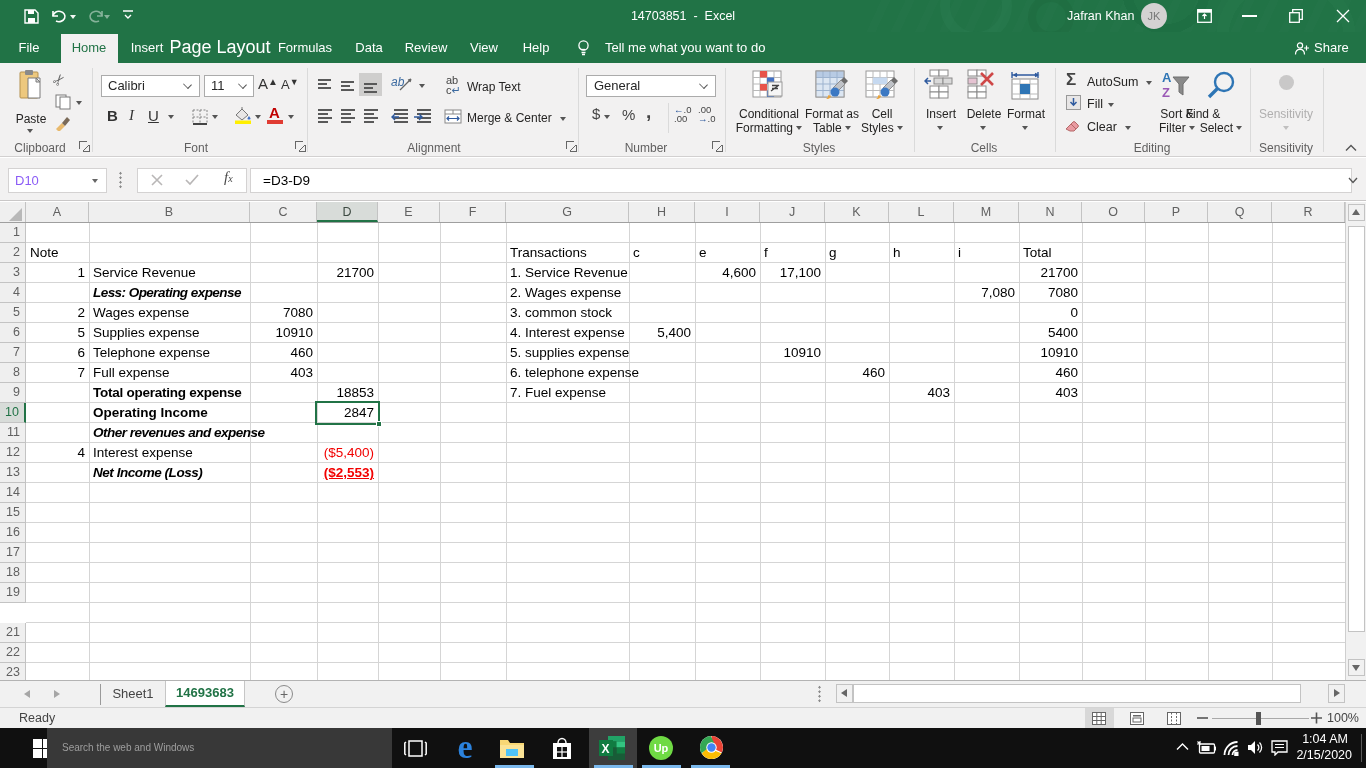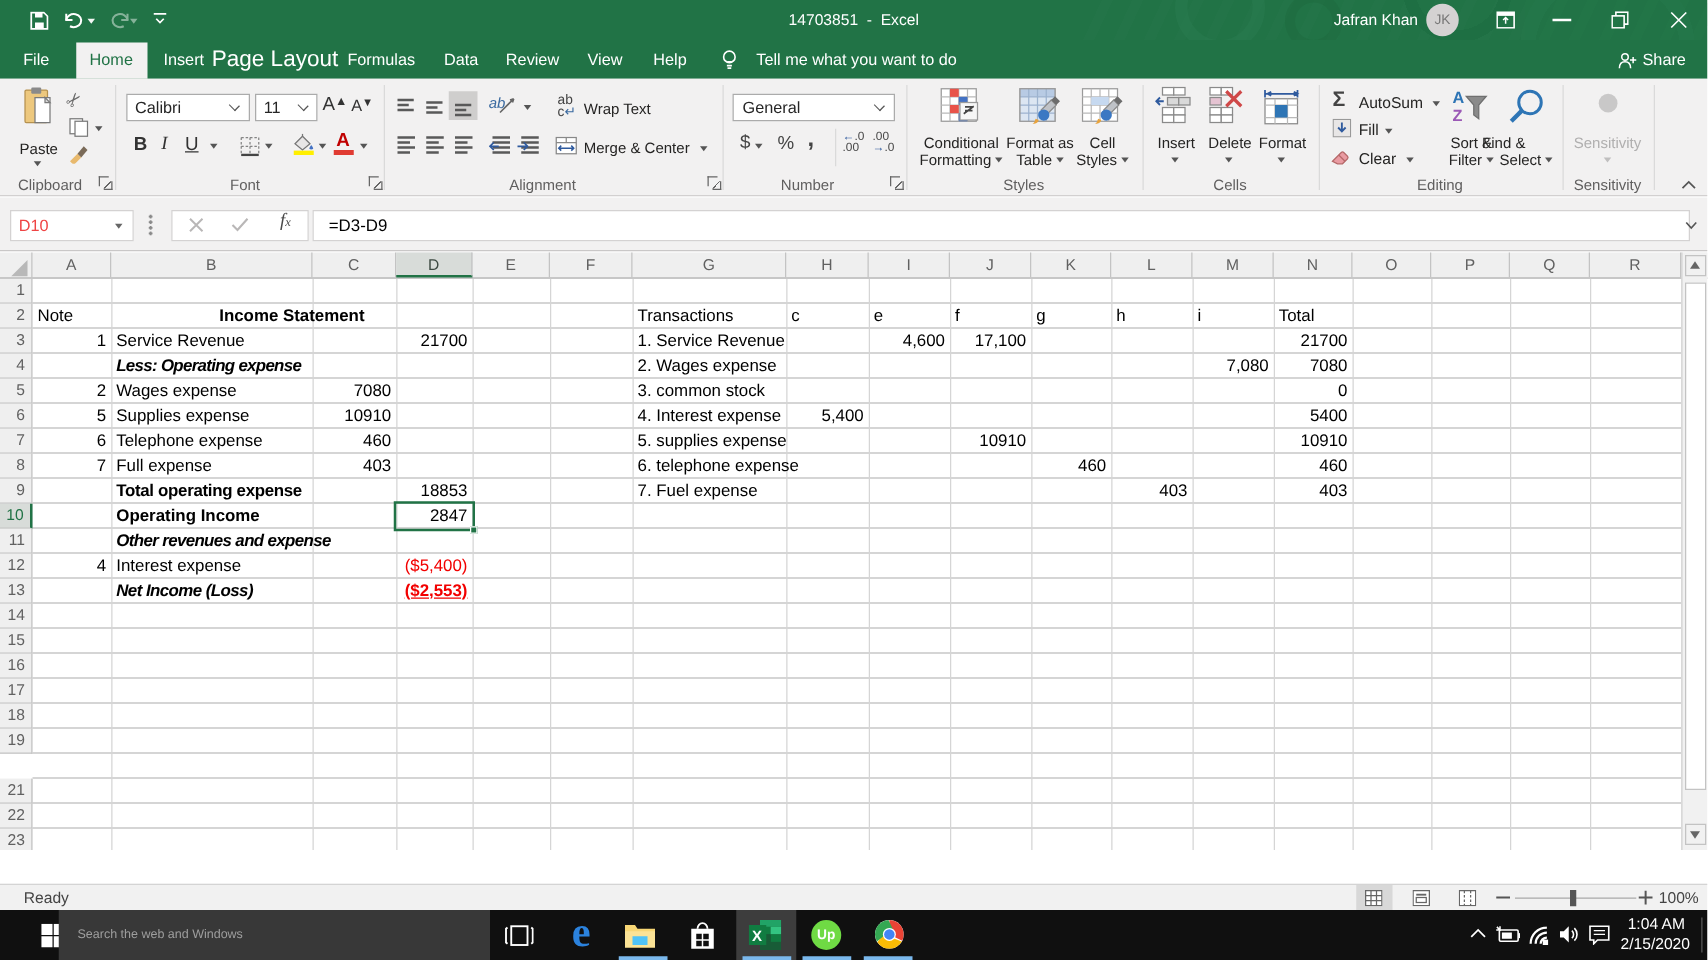--- a/index.html
+++ b/index.html
@@ -310,21 +310,21 @@
 <circle cx="19" cy="13" r="9" fill="none" stroke="#2e75b5" stroke-width="2.4"></circle>
 <path d="M12.5 19.5 L4 28" stroke="#2e75b5" stroke-width="3.4"></path>
       </svg>
       <div class="btxt" style="left:1148px;top:44px;width:110px">Find &amp;</div>
       <div class="btxt" style="left:1166px;top:58px;width:110px">Select&nbsp;<span style="display:inline-block;width:0;height:0;border-left:3.5px solid transparent;border-right:3.5px solid transparent;border-top:4px solid #555;vertical-align:2px"></span></div>
       <div class="abs" style="left:1279px;top:12px;width:15px;height:15px;border-radius:50%;background:#c9c8c8"></div>
       <div class="btxt" style="left:1231px;top:44px;width:110px;color:#b0afaf">Sensitivity</div>
       <div class="dd" style="left:1283px;top:63px;border-top-color:#c0bfbf"></div>
     </div>
     <div class="abs" style="left:0;top:158px;width:1366px;height:43px;background:#f2f1f1;border-bottom:1px solid #c9c7c7">
-      <div class="abs" style="left:8px;top:10px;width:99px;height:25px;background:#fff;border:1px solid #d4d2d2;font-size:13px;color:#ef4444;line-height:23px;padding-left:6px">D10</div>
+      <div class="abs" style="left:8px;top:10px;width:99px;height:25px;background:#fff;border:1px solid #d4d2d2;font-size:13px;color:#8b5cf6;line-height:23px;padding-left:6px">D10</div>
       <div class="dd" style="left:92px;top:21px;border-top-color:#666"></div>
       <div class="abs" style="left:119px;top:13px;width:3px;height:18px;background:radial-gradient(circle 1.3px, #8a8a8a 1.2px, transparent 1.3px);background-size:3px 4.5px"></div>
       <div class="abs" style="left:137px;top:10px;width:110px;height:25px;background:#fff;border:1px solid #d4d2d2"></div>
       <svg class="abs" style="left:151px;top:16px" width="12" height="12" viewBox="0 0 12 12">
         <path d="M1 1 L11 11 M11 1 L1 11" stroke="#b9b7b7" stroke-width="1.6"></path>
       </svg>
       <svg class="abs" style="left:185px;top:16px" width="14" height="12" viewBox="0 0 14 12">
         <path d="M1 6 L5 10 L13 1" stroke="#b9b7b7" stroke-width="1.7" fill="none"></path>
       </svg>
       <div class="abs" style="left:224px;top:11px;font-size:15px;font-style:italic;font-family:'Liberation Serif',serif;color:#4a4a4a">f<span style="font-size:10px">x</span></div>
@@ -393,21 +393,20 @@
       <div class="abs" style="left:0;top:300px;width:26px;height:20px;background:#efefef;border-right:1px solid #c3c3c3;border-bottom:1px solid #c3c3c3;text-align:right;padding-right:5px;line-height:19px;font-size:12.5px;color:#616161">16</div>
       <div class="abs" style="left:0;top:320px;width:26px;height:20px;background:#efefef;border-right:1px solid #c3c3c3;border-bottom:1px solid #c3c3c3;text-align:right;padding-right:5px;line-height:19px;font-size:12.5px;color:#616161">17</div>
       <div class="abs" style="left:0;top:340px;width:26px;height:20px;background:#efefef;border-right:1px solid #c3c3c3;border-bottom:1px solid #c3c3c3;text-align:right;padding-right:5px;line-height:19px;font-size:12.5px;color:#616161">18</div>
       <div class="abs" style="left:0;top:360px;width:26px;height:20px;background:#efefef;border-right:1px solid #c3c3c3;border-bottom:1px solid #c3c3c3;text-align:right;padding-right:5px;line-height:19px;font-size:12.5px;color:#616161">19</div>
       <div class="abs" style="left:0;top:400px;width:26px;height:20px;background:#efefef;border-right:1px solid #c3c3c3;border-bottom:1px solid #c3c3c3;text-align:right;padding-right:5px;line-height:19px;font-size:12.5px;color:#616161">20</div>
       <div class="abs" style="left:0;top:400px;width:26px;height:20px;background:#efefef;border-right:1px solid #c3c3c3;border-bottom:1px solid #c3c3c3;text-align:right;padding-right:5px;line-height:19px;font-size:12.5px;color:#616161">21</div>
       <div class="abs" style="left:0;top:420px;width:26px;height:20px;background:#efefef;border-right:1px solid #c3c3c3;border-bottom:1px solid #c3c3c3;text-align:right;padding-right:5px;line-height:19px;font-size:12.5px;color:#616161">22</div>
       <div class="abs" style="left:0;top:440px;width:26px;height:20px;background:#efefef;border-right:1px solid #c3c3c3;border-bottom:1px solid #c3c3c3;text-align:right;padding-right:5px;line-height:19px;font-size:12.5px;color:#616161">23</div>
     </div>
     <div class="cell" style="left:26px;top:243px;width:63px;padding-left:4px;">Note</div>
-    <div class="cell" style="left:89px;top:243px;width:289px;text-align:center;font-weight:bold">Income Statement</div>
     <div class="cell" style="left:506px;top:243px;width:123px;padding-left:4px;">Transactions</div>
     <div class="cell" style="left:629px;top:243px;width:66px;padding-left:4px;">c</div>
     <div class="cell" style="left:695px;top:243px;width:65px;padding-left:4px;">e</div>
     <div class="cell" style="left:760px;top:243px;width:65px;padding-left:4px;">f</div>
     <div class="cell" style="left:825px;top:243px;width:64px;padding-left:4px;">g</div>
     <div class="cell" style="left:889px;top:243px;width:65px;padding-left:4px;">h</div>
     <div class="cell" style="left:954px;top:243px;width:65px;padding-left:4px;">i</div>
     <div class="cell" style="left:1019px;top:243px;width:63px;padding-left:4px;">Total</div>
     <div class="cell r" style="left:26px;top:263px;width:63px;padding-right:4px;">1</div>
     <div class="cell" style="left:89px;top:263px;width:161px;padding-left:4px;">Service Revenue</div>
@@ -458,20 +457,34 @@
     <div class="cell r" style="left:317px;top:463px;width:61px;padding-right:4px;color:#f20000;font-weight:bold;text-decoration:underline">($2,553)</div>
     <div class="abs" style="left:315px;top:401px;width:65px;height:24px;border:2px solid #217346;background:transparent"></div>
     <div class="abs" style="left:376px;top:421px;width:6px;height:6px;background:#217346;border:1px solid #fff"></div>
     <div class="abs" style="left:1345px;top:202px;width:21px;height:478px;background:#f1f1f1;border-left:1px solid #cfcfcf">
       <div class="abs" style="left:2px;top:2px;width:17px;height:17px;background:#f1f1f1;border:1px solid #c3c3c3"></div>
       <div class="abs" style="left:6px;top:7px;width:0;height:0;border-left:4.5px solid transparent;border-right:4.5px solid transparent;border-bottom:6px solid #666"></div>
       <div class="abs" style="left:2px;top:24px;width:17px;height:406px;background:#fff;border:1px solid #c3c3c3"></div>
       <div class="abs" style="left:2px;top:457px;width:17px;height:17px;background:#f1f1f1;border:1px solid #c3c3c3"></div>
       <div class="abs" style="left:6px;top:463px;width:0;height:0;border-left:4.5px solid transparent;border-right:4.5px solid transparent;border-top:6px solid #666"></div>
     </div>
+    <div class="abs" style="left:0;top:680px;width:1366px;height:27px;background:#f1f1f1;border-top:1px solid #b3b3b3">
+      <div class="abs" style="left:24px;top:9px;width:0;height:0;border-top:4.5px solid transparent;border-bottom:4.5px solid transparent;border-right:6px solid #a6a6a6"></div>
+      <div class="abs" style="left:54px;top:9px;width:0;height:0;border-top:4.5px solid transparent;border-bottom:4.5px solid transparent;border-left:6px solid #a6a6a6"></div>
+      <div class="abs" style="left:100px;top:3px;width:1px;height:21px;background:#9a9a9a"></div>
+      <div class="abs" style="left:104px;top:0;width:58px;height:26px;line-height:26px;text-align:center;font-size:13px;color:#444">Sheet1</div>
+      <div class="abs" style="left:165px;top:0;width:80px;height:26px;background:#fff;border-bottom:2px solid #217346;border-left:1px solid #c6c6c6;border-right:1px solid #c6c6c6;line-height:24px;text-align:center;font-size:13px;font-weight:bold;color:#217346">14693683</div>
+      <div class="abs" style="left:275px;top:4px;width:18px;height:18px;border:1px solid #8a8a8a;border-radius:50%;color:#666;font-size:14px;line-height:16px;text-align:center">+</div>
+      <div class="abs" style="left:818px;top:4px;width:3px;height:18px;background:radial-gradient(circle 1.3px, #8a8a8a 1.2px, transparent 1.3px);background-size:3px 4.5px"></div>
+      <div class="abs" style="left:836px;top:3px;width:17px;height:19px;background:#f1f1f1;border:1px solid #c3c3c3"></div>
+      <div class="abs" style="left:841px;top:8px;width:0;height:0;border-top:4.5px solid transparent;border-bottom:4.5px solid transparent;border-right:6px solid #666"></div>
+      <div class="abs" style="left:853px;top:3px;width:448px;height:19px;background:#fff;border:1px solid #c3c3c3"></div>
+      <div class="abs" style="left:1328px;top:3px;width:17px;height:19px;background:#f1f1f1;border:1px solid #c3c3c3"></div>
+      <div class="abs" style="left:1334px;top:8px;width:0;height:0;border-top:4.5px solid transparent;border-bottom:4.5px solid transparent;border-left:6px solid #666"></div>
+    </div>
     <div class="abs" style="left:0;top:707px;width:1366px;height:21px;background:#f1f1f1;border-top:1px solid #d4d4d4">
       <div class="abs" style="left:19px;top:0;height:21px;line-height:21px;font-size:12.5px;color:#444">Ready</div>
       <div class="abs" style="left:1085px;top:0;width:29px;height:21px;background:#d8d8d8"></div>
       <svg class="abs" style="left:1092px;top:4px" width="14" height="13" viewBox="0 0 14 13">
         <rect x="0.5" y="0.5" width="13" height="12" fill="#fff" stroke="#666"></rect>
         <path d="M0.5 4.5 h13 M0.5 8.5 h13 M4.8 0.5 v12 M9.2 0.5 v12" stroke="#666"></path>
       </svg>
       <svg class="abs" style="left:1130px;top:4px" width="14" height="13" viewBox="0 0 14 13">
         <rect x="0.5" y="0.5" width="13" height="12" fill="#fff" stroke="#666"></rect>
         <rect x="3" y="3" width="8" height="1.5" fill="#666"></rect>

